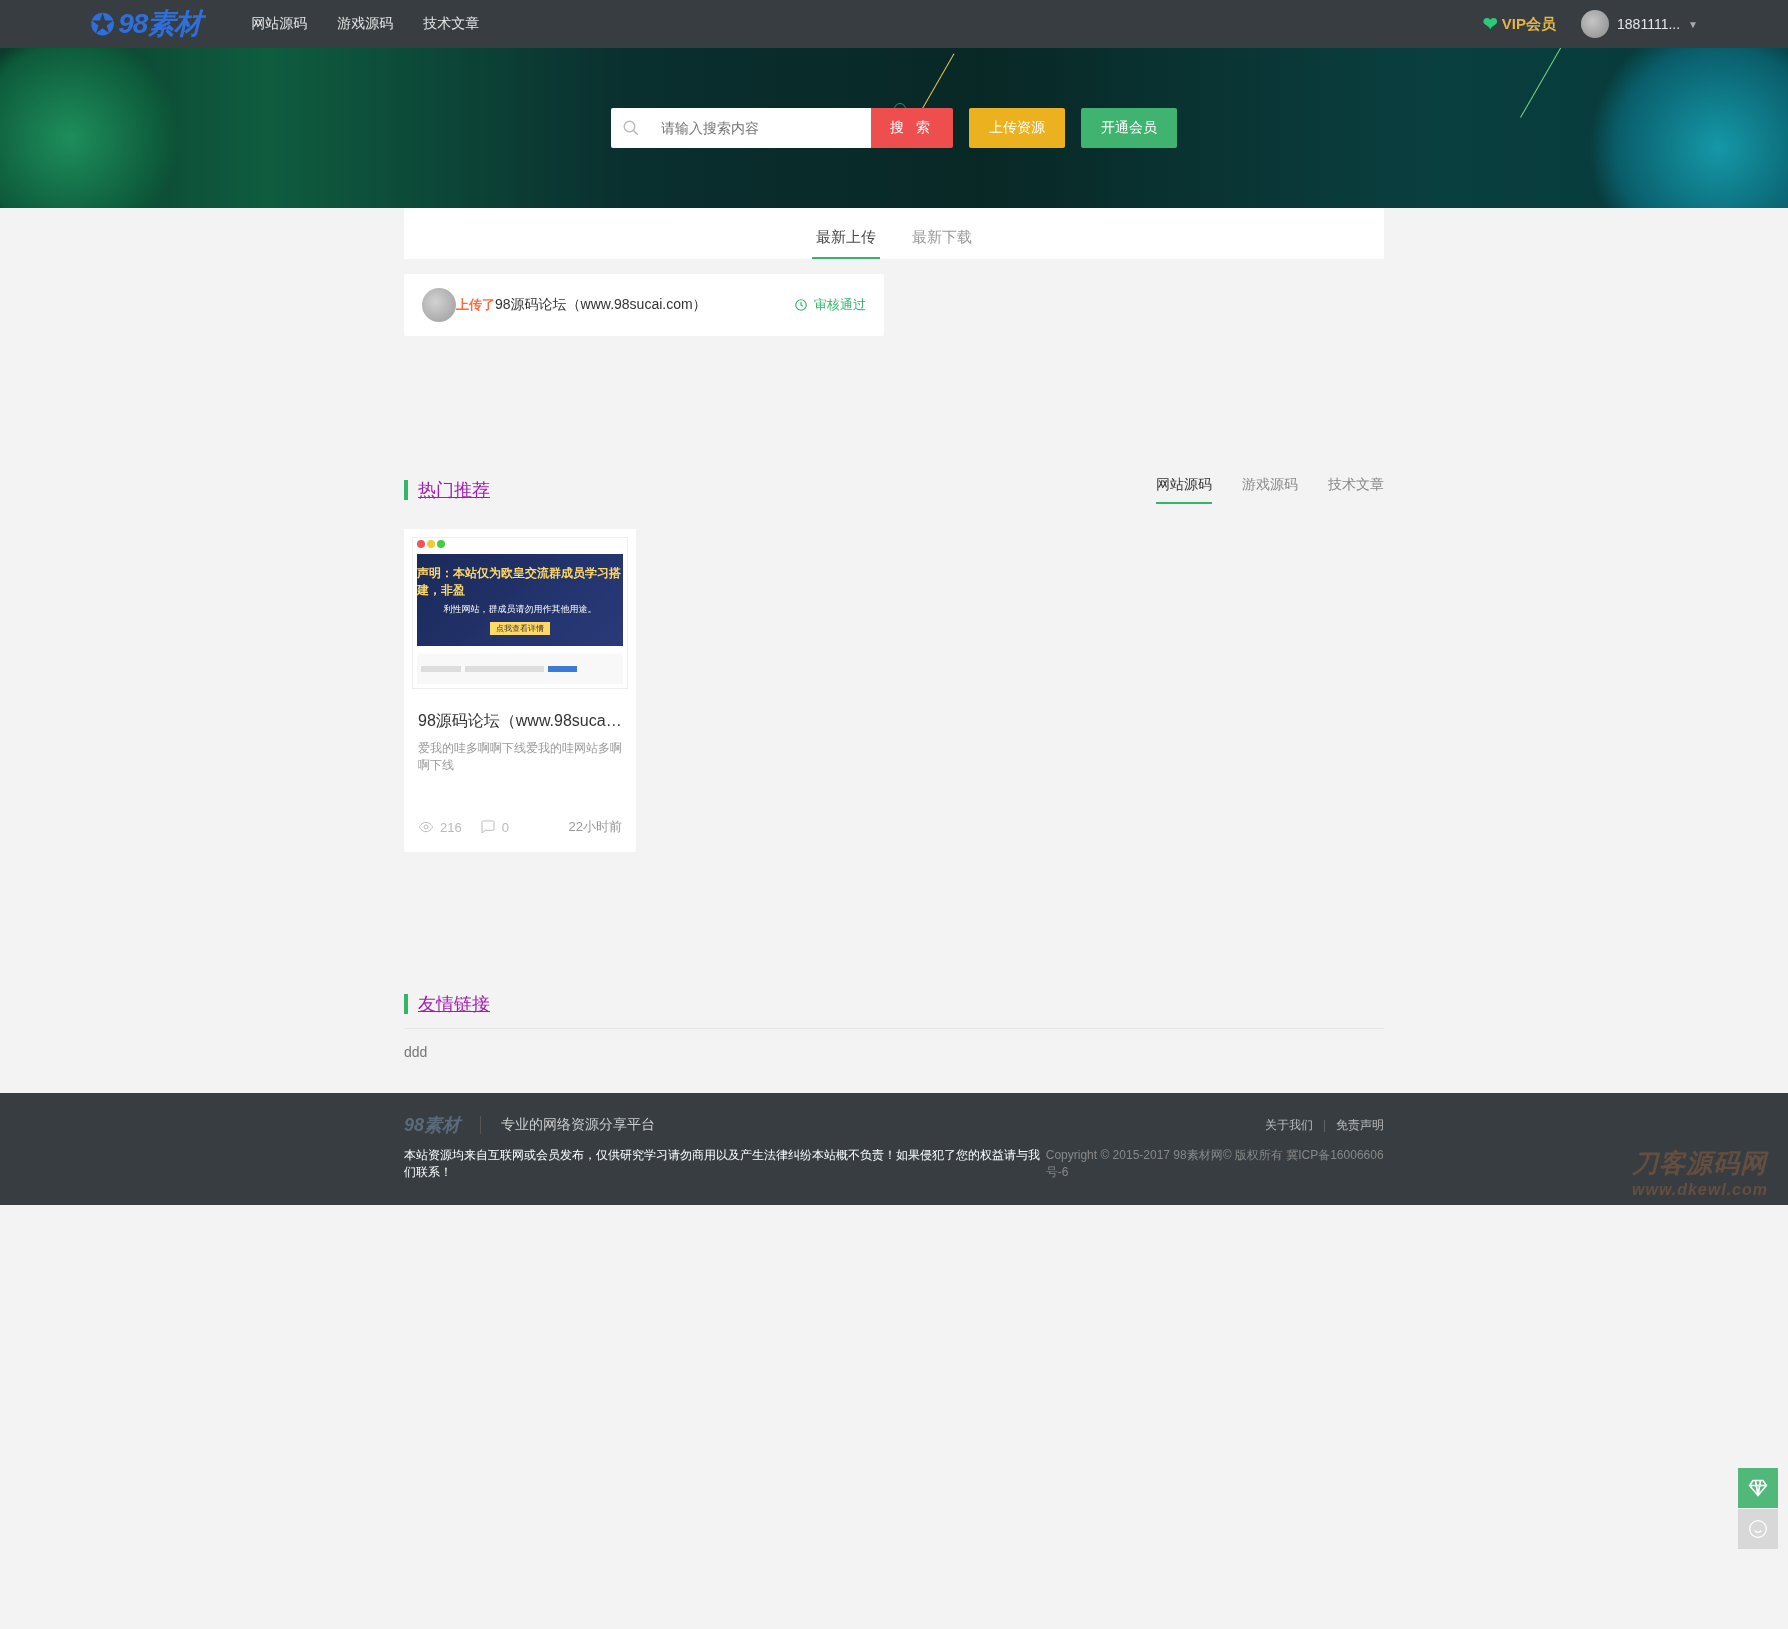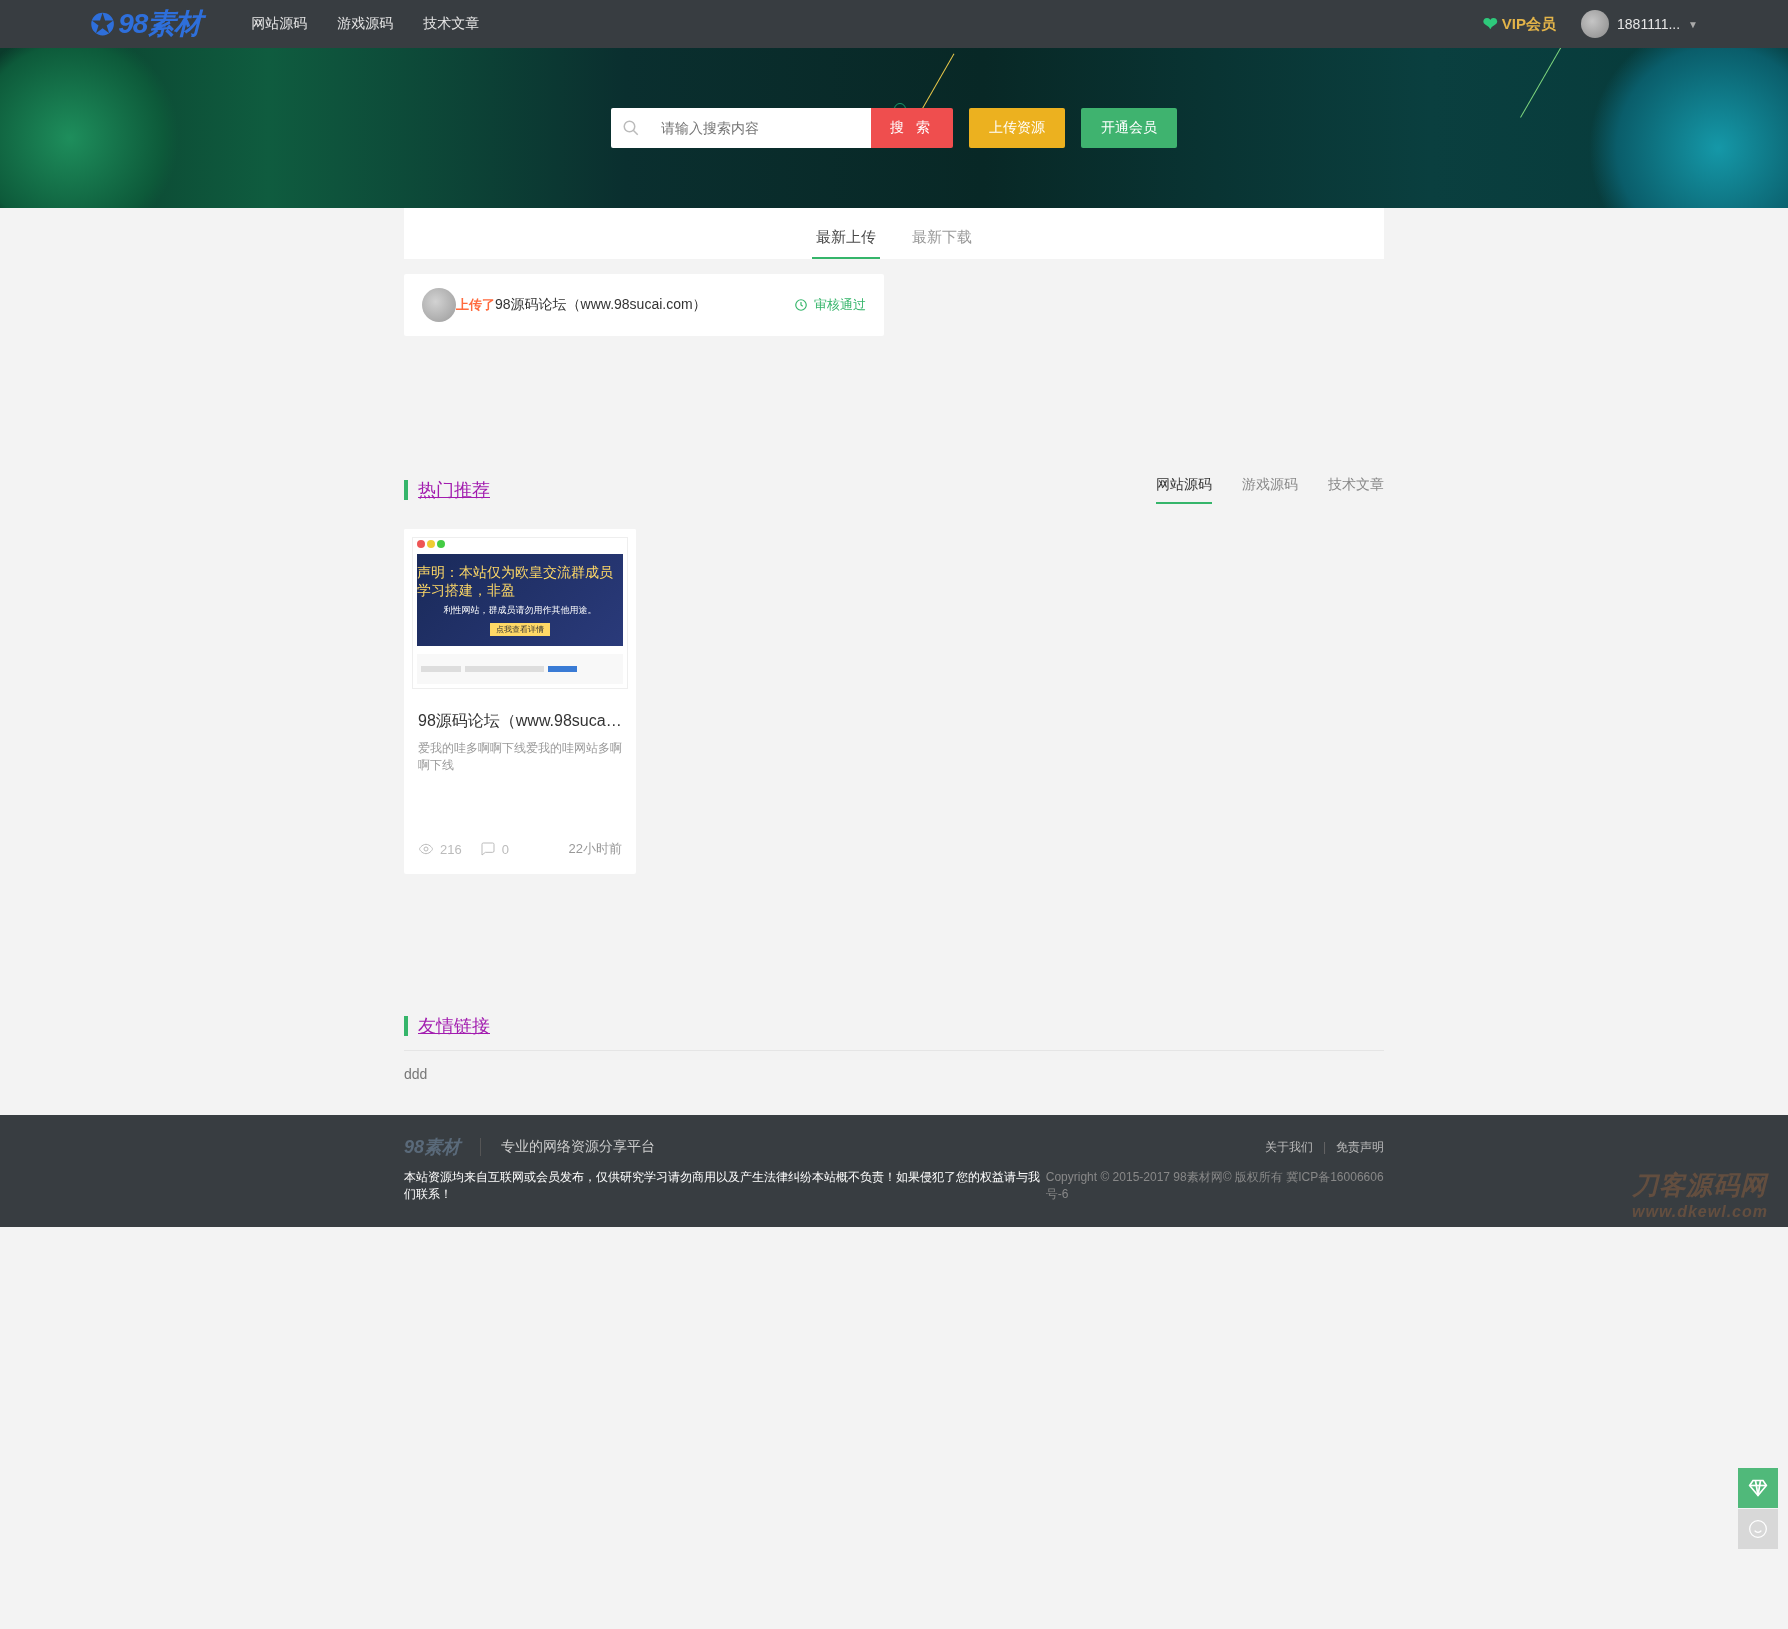--- a/index.html
+++ b/index.html
@@ -59,28 +59,28 @@
 .sec-tab.active { color: #333; border-bottom: 2px solid #35b56a; }
 
 
 .card-grid { display: flex; margin-top: 25px; }
 .card { width: 232px; background: #fff; border-radius: 2px; overflow: hidden; }
 .card-thumb { height: 168px; background: #fff; padding: 8px; }
 .thumb-inner { width:100%; height:100%; background: #fff; border:1px solid #eee; display:flex; flex-direction:column; }
 .thumb-top { height:12px; display:flex; gap:2px; padding:2px 4px; }
 .thumb-top span { width:8px; height:8px; border-radius:50%; background:#e55; }
 .thumb-banner { flex:1; background: linear-gradient(135deg,#1a2a5a,#2a3a7a); margin:4px; display:flex; flex-direction:column; align-items:center; justify-content:center; gap:4px; }
-.thumb-text1 { color:#ffd966; font-size:14px; font-weight:normal; }
+.thumb-text1 { color:#ffd966; font-size:12px; font-weight:bold; }
 .thumb-text2 { color:#fff; font-size:9px; }
 .thumb-btn { background:#ffd966; color:#333; font-size:8px; padding:1px 6px; margin-top:2px; }
 .thumb-bottom { height:30px; background:#f8f8f8; margin:4px; display:flex; align-items:center; gap:4px; padding:0 4px; }
 .thumb-bottom span { height:6px; background:#ddd; }
 .card-body { padding: 14px 14px 16px; }
 .card-title { font-size: 16px; color: #333; white-space: nowrap; overflow: hidden; text-overflow: ellipsis; margin-bottom: 8px; }
-.card-desc { font-size: 12px; color: #999; margin-bottom: 66px; }
+.card-desc { font-size: 12px; color: #999; margin-bottom: 44px; }
 .card-foot { display: flex; align-items: center; gap: 6px; color: #bbb; font-size: 13px; }
 .eye-icon,.comment-icon { width:16px; height:16px; stroke:#bbb; fill:none; stroke-width:1.5; }
 .comment-wrap { display:flex; align-items:center; gap:6px; margin-left:12px; }
 .card-time { margin-left: auto; color:#999; font-size:13px; }
 
 
 .friends { margin-top: 140px; }
 .friend-list { padding: 15px 0; border-top: 1px solid #e5e5e5; margin-top: 12px; color:#777; font-size:14px; }
 
 

